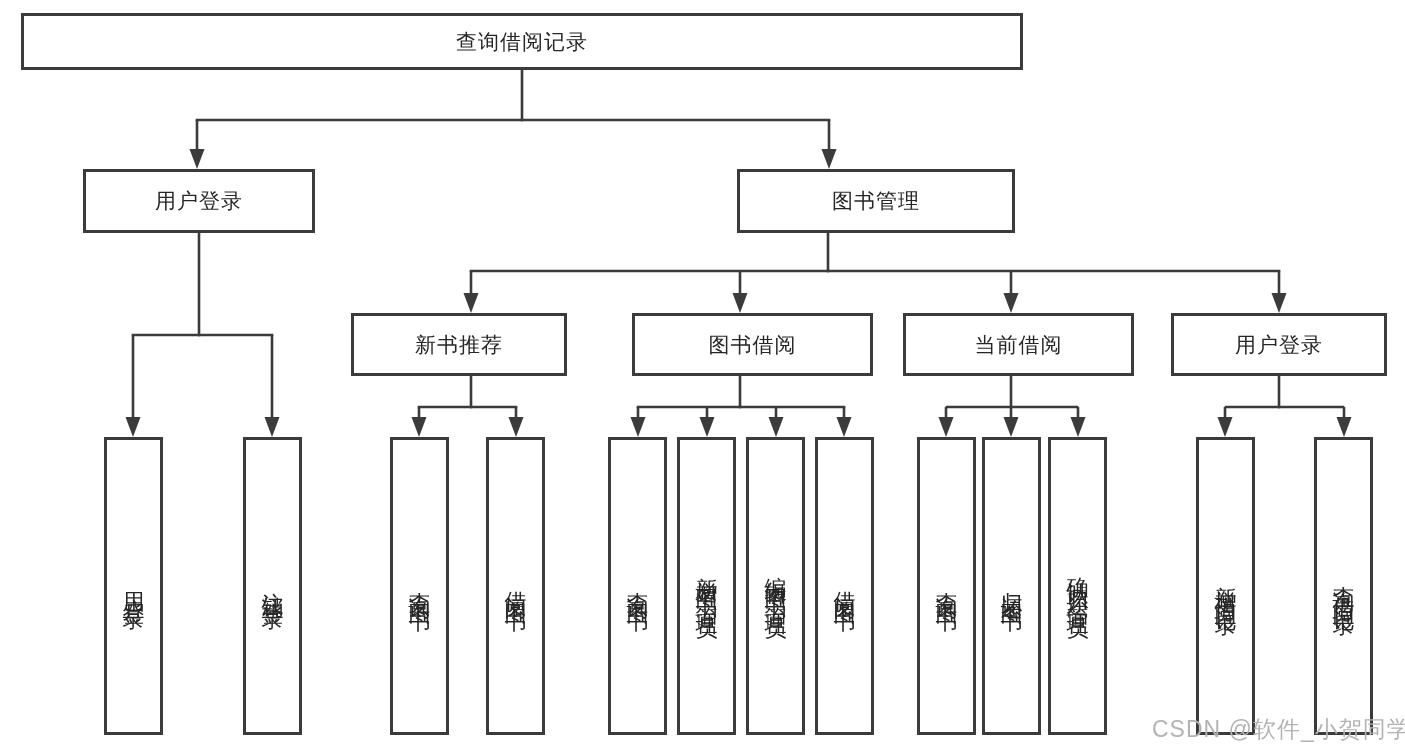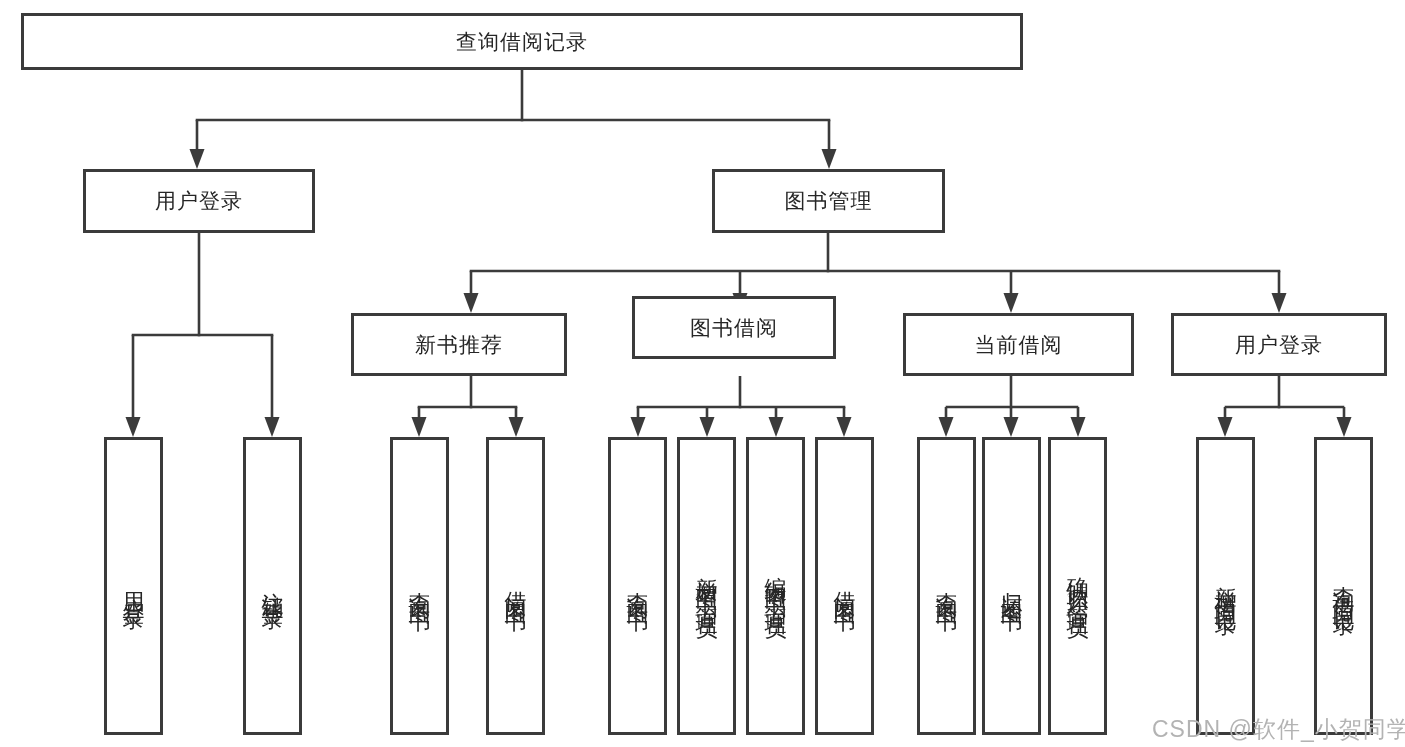--- a/index.html
+++ b/index.html
@@ -122,28 +122,28 @@
     </g>
   </svg>
 
   <div class="node h" style="left:21px;top:13px;width:1002px;height:57px">
     <span>查询借阅记录</span>
   </div>
 
   <div class="node h" style="left:83px;top:169px;width:232px;height:64px">
     <span>用户登录</span>
   </div>
-  <div class="node h" style="left:712px;top:169px;width:233px;height:64px">
+  <div class="node h" style="left:737px;top:169px;width:278px;height:64px">
     <span>图书管理</span>
   </div>
 
   <div class="node h" style="left:351px;top:313px;width:216px;height:63px">
     <span>新书推荐</span>
   </div>
-  <div class="node h" style="left:632px;top:296px;width:204px;height:63px">
+  <div class="node h" style="left:632px;top:313px;width:241px;height:63px">
     <span>图书借阅</span>
   </div>
   <div class="node h" style="left:903px;top:313px;width:231px;height:63px">
     <span>当前借阅</span>
   </div>
   <div class="node h" style="left:1171px;top:313px;width:216px;height:63px">
     <span>用户登录</span>
   </div>
 
   <div class="node v" style="left:104px;top:437px">

